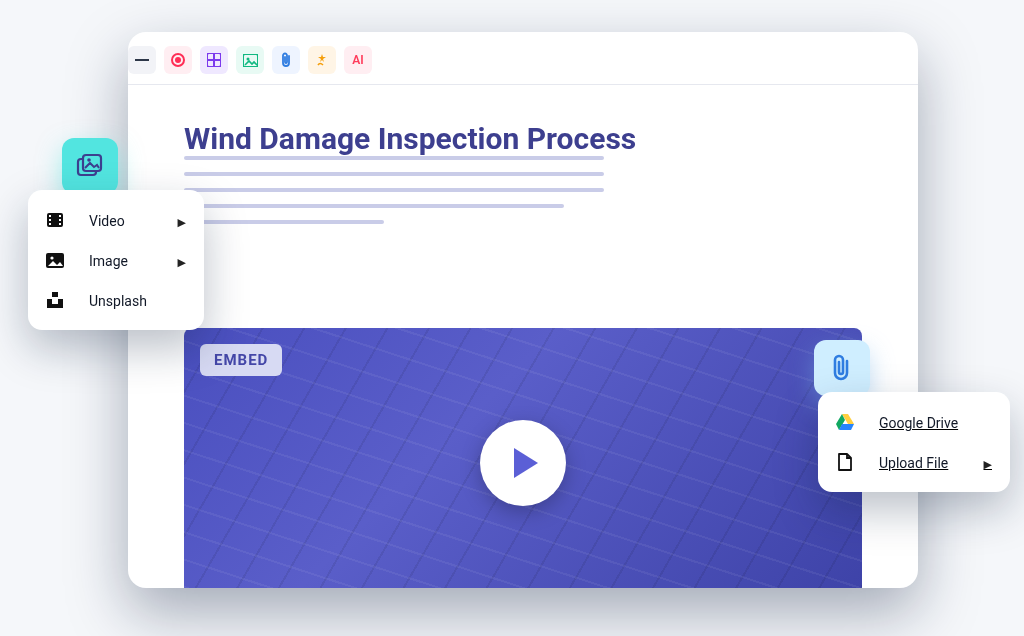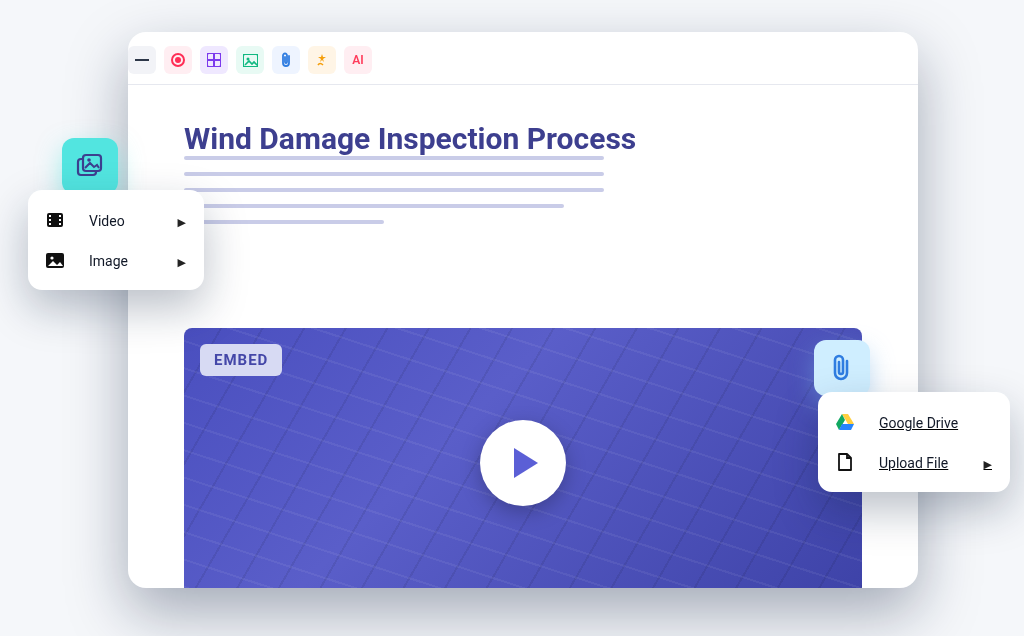--- a/index.html
+++ b/index.html
@@ -253,20 +253,29 @@
     <span class="ico">
       <svg width="18" height="15">
           <rect x="0" y="0" width="18" height="15" rx="2" fill="#111"></rect>
           <circle cx="6" cy="5" r="1.6" fill="#fff"></circle>
           <path d="M2 13 L7 8 L11 12 L14 9 L17 13" fill="#fff"></path>
         </svg>
     </span>
     <span>Image</span>
     <span class="chev">▶</span>
   </div>
+  <div class="menu-item">
+    <span class="ico">
+      <svg width="16" height="16">
+          <rect x="5" y="0" width="6" height="5" fill="#111"></rect>
+          <path d="M0 7 H5 V12 H11 V7 H16 V16 H0 Z" fill="#111"></path>
+        </svg>
+    </span>
+    <span>Unsplash</span>
+  </div>
 </div>
 
 <div class="right-badge">
   <svg width="22" height="28" viewBox="0 0 22 28">
     <path d="M16 7 V19 a6 6 0 0 1 -12 0 V6 a4 4 0 0 1 8 0 V18 a2 2 0 0 1 -4 0 V8" fill="none" stroke="#2f7de1" stroke-width="2.6" stroke-linecap="round"></path>
   </svg>
 </div>
 
 <div class="right-pop">
   <div class="menu-item">

